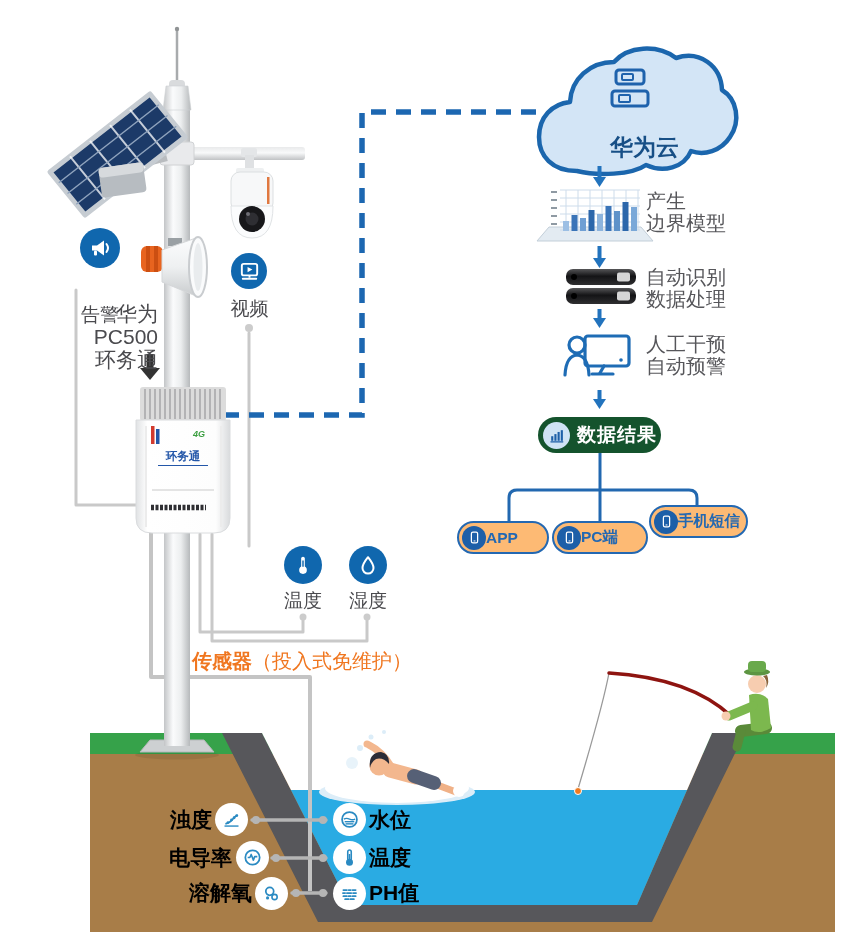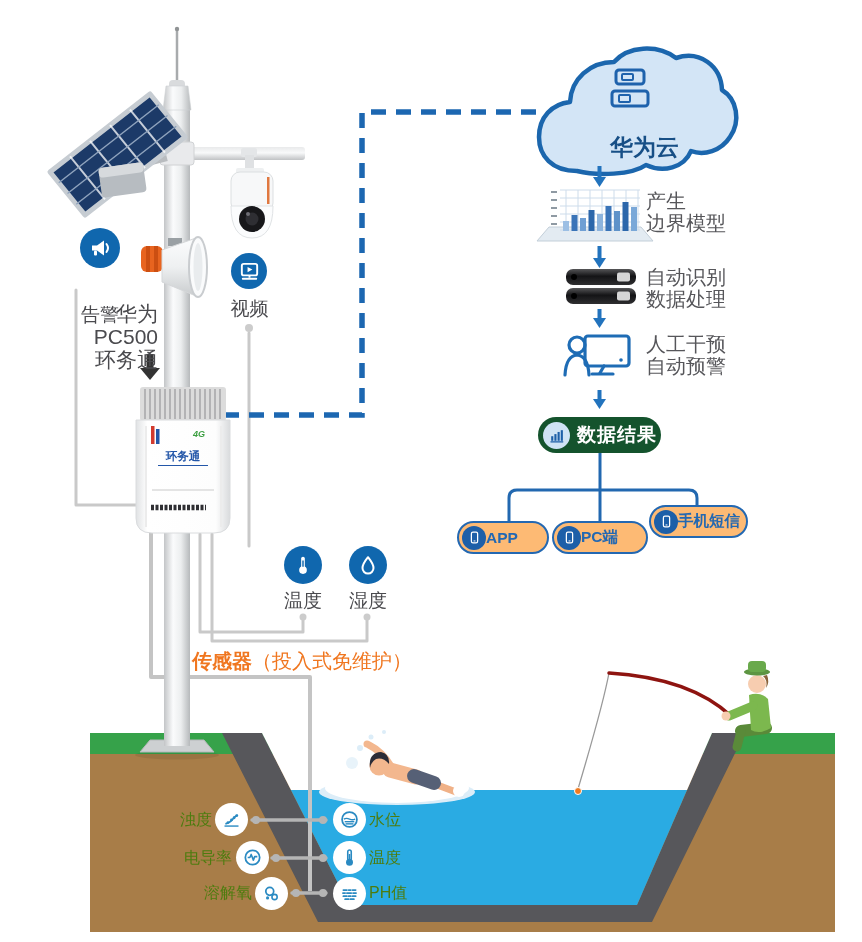--- a/index.html
+++ b/index.html
@@ -4,21 +4,21 @@
 <style>
   html,body{margin:0;padding:0;background:#fff;}
   #stage{position:relative;width:862px;height:942px;background:#fff;overflow:hidden;
          font-family:"Liberation Sans","DejaVu Sans",sans-serif;}
   #scene{position:absolute;left:0;top:0;}
   .abs{position:absolute;}
   .lbl{color:#4a4a4e;font-size:19px;line-height:22px;text-align:center;}
   .flow-txt{color:#56565a;font-size:20px;line-height:21.5px;text-align:left;white-space:nowrap;}
   .badge{position:absolute;border-radius:50%;background:#1067ae;display:flex;align-items:center;justify-content:center;}
   .wbadge{position:absolute;border-radius:50%;background:#ffffff;display:flex;align-items:center;justify-content:center;width:33px;height:33px;}
-  .wlbl{position:absolute;color:#4d7c0f;font-size:16px;font-weight:400;line-height:22px;}
+  .wlbl{position:absolute;color:#000000;font-size:21px;font-weight:700;line-height:22px;}
   .pill{position:absolute;box-sizing:border-box;height:33px;border:2.5px solid #2368b2;background:#fdba74;
         border-radius:17px;display:flex;align-items:center;padding-left:3px;}
   .pill .picon{width:24px;height:24px;border-radius:50%;background:#1d5fa8;display:flex;align-items:center;justify-content:center;flex:0 0 auto;}
   .pill .ptxt{color:#2368b2;font-size:15.5px;font-weight:600;white-space:nowrap;}
   .result-pill{position:absolute;left:538px;top:417px;width:123px;height:36px;background:#14532d;border-radius:18px;
         display:flex;align-items:center;gap:7px;padding-left:5px;box-sizing:border-box;}
   .result-pill .ricon{width:27px;height:27px;border-radius:50%;background:#cfe3f5;display:flex;align-items:center;justify-content:center;}
   .result-pill .rtxt{color:#fff;font-size:19px;font-weight:700;letter-spacing:1px;white-space:nowrap;}
   .cloud-lbl{position:absolute;left:581px;top:132px;width:98px;text-align:right;
         color:#174f86;font-size:23px;font-weight:700;}

